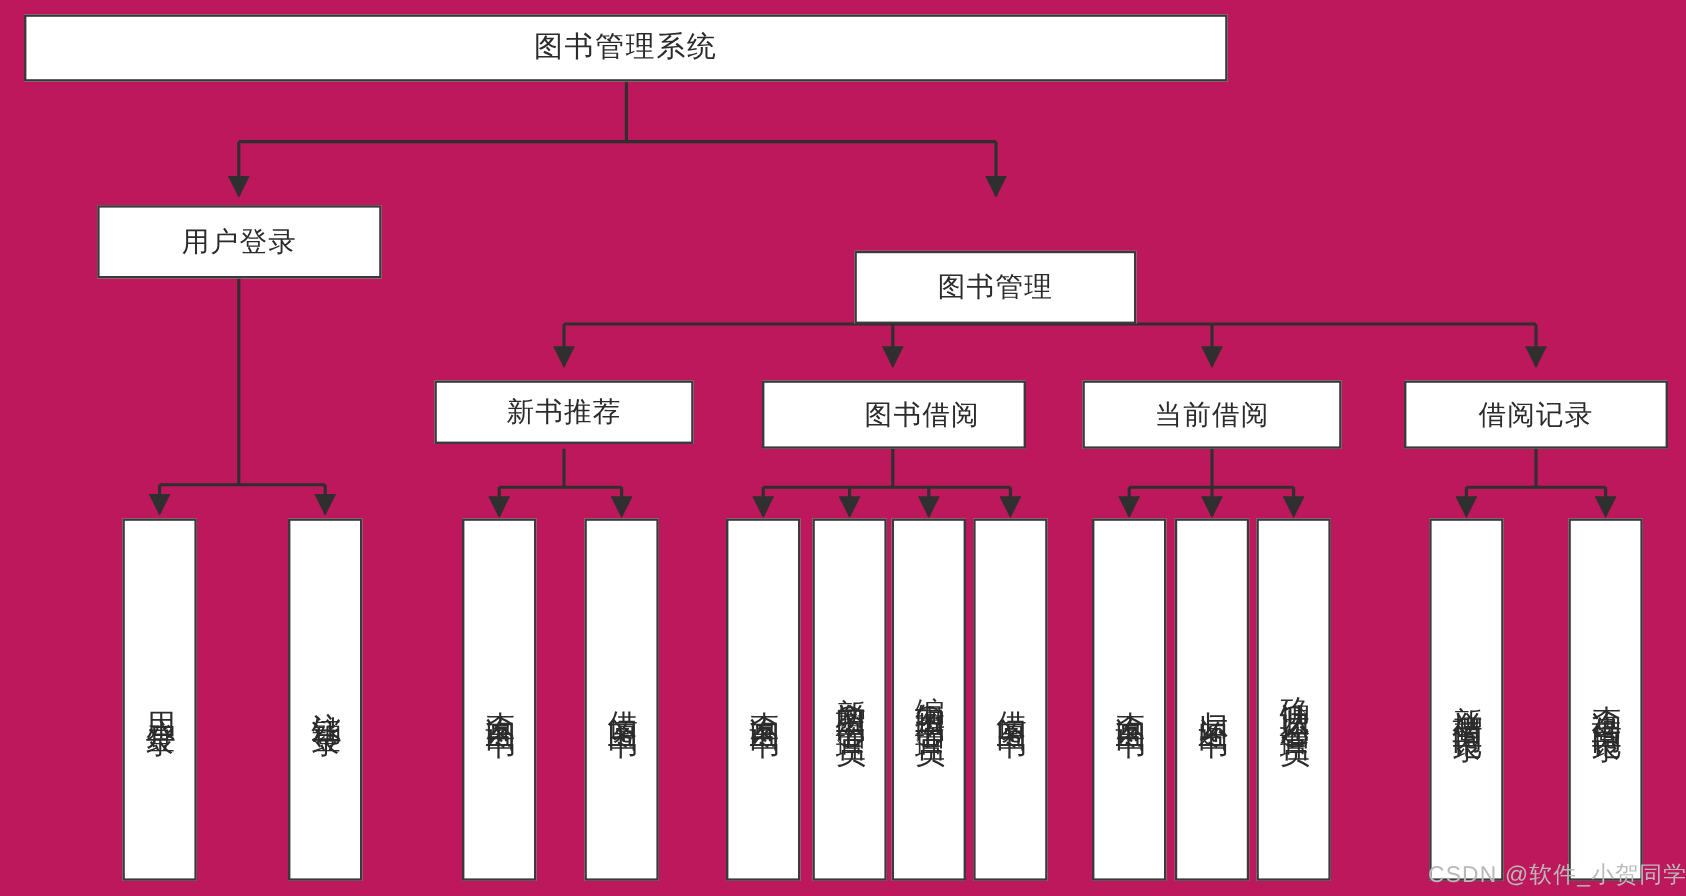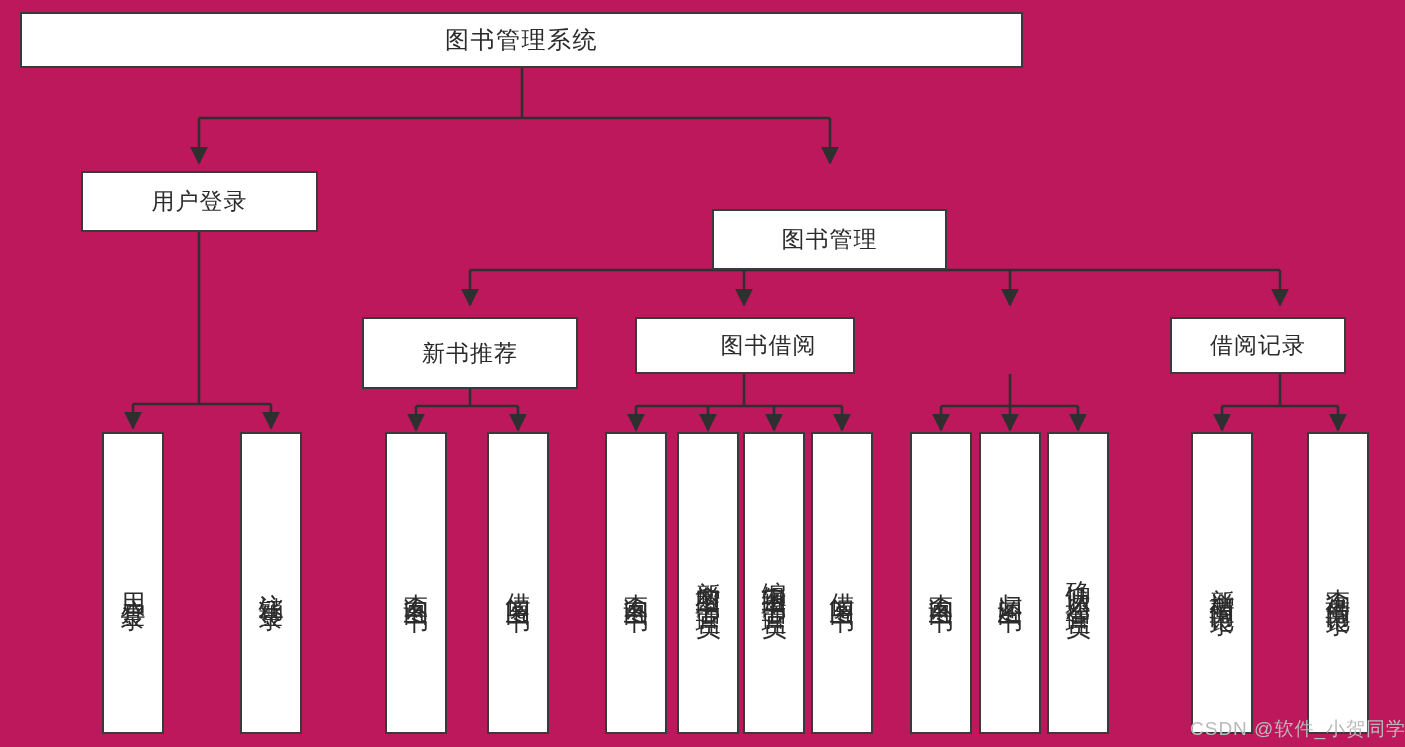--- a/index.html
+++ b/index.html
@@ -133,27 +133,30 @@
     <span class="lbl">图书管理系统</span>
   </div>
 
   <div class="node h" style="left:81px; top:171px; width:237px; height:61px;">
     <span class="lbl">用户登录</span>
   </div>
   <div class="node h" style="left:712px; top:171px; width:235px; height:61px;margin-top:38px;">
     <span class="lbl">图书管理</span>
   </div>
 
-  <div class="node h" style="left:362px; top:317px; width:216px; height:72px;">
+  <div class="node h" style="left:362px; top:317px; width:216px; height:53px;">
     <span class="lbl">新书推荐</span>
   </div>
   <div class="node h" style="left:635px; top:317px; width:220px; height:57px;padding-left:47px;">
     <span class="lbl">图书借阅</span>
   </div>
-  <div class="node h" style="left:1170px; top:317px; width:176px; height:57px;align-items:center;">
+  <div class="node h" style="left:902px; top:317px; width:216px; height:57px;">
+    <span class="lbl">当前借阅</span>
+  </div>
+  <div class="node h" style="left:1170px; top:317px; width:220px; height:57px;align-items:center;">
     <span class="lbl">借阅记录</span>
   </div>
 
   <div class="node v" style="left:102px; top:432px; width:62px; height:302px;">
     <span class="lbl">用户登录</span>
   </div>
   <div class="node v" style="left:240px; top:432px; width:62px; height:302px;">
     <span class="lbl">注销登录</span>
   </div>
 

